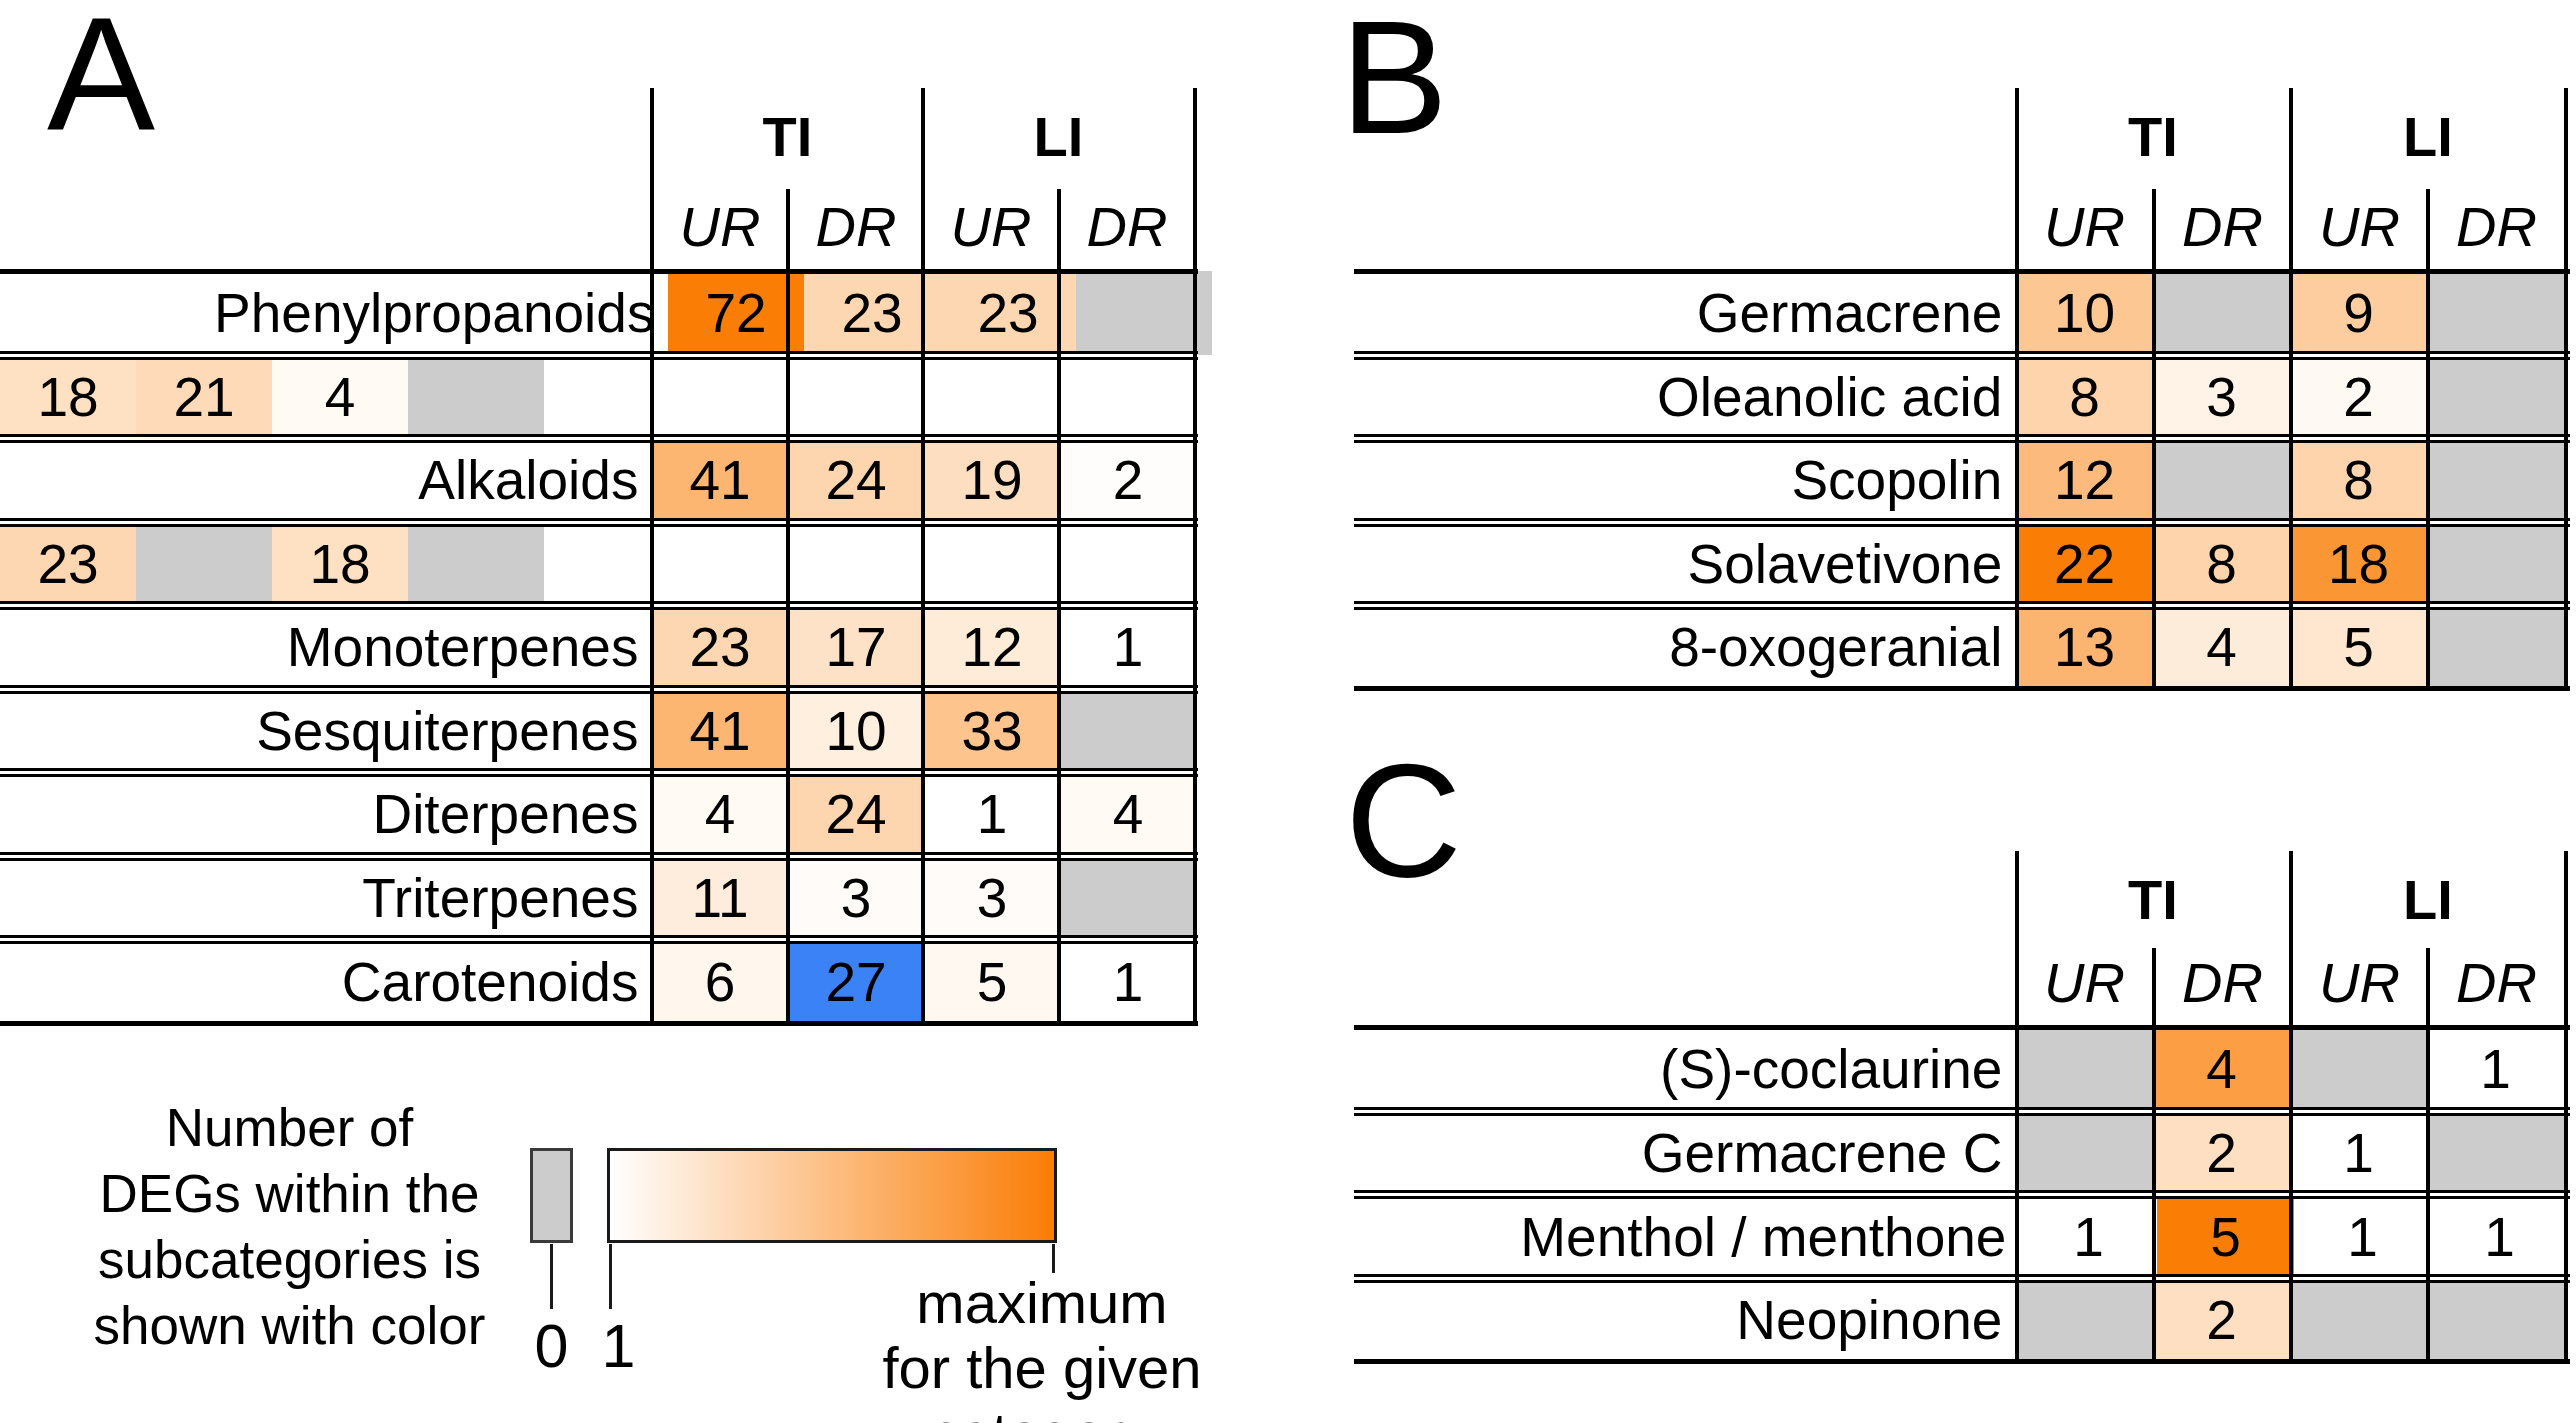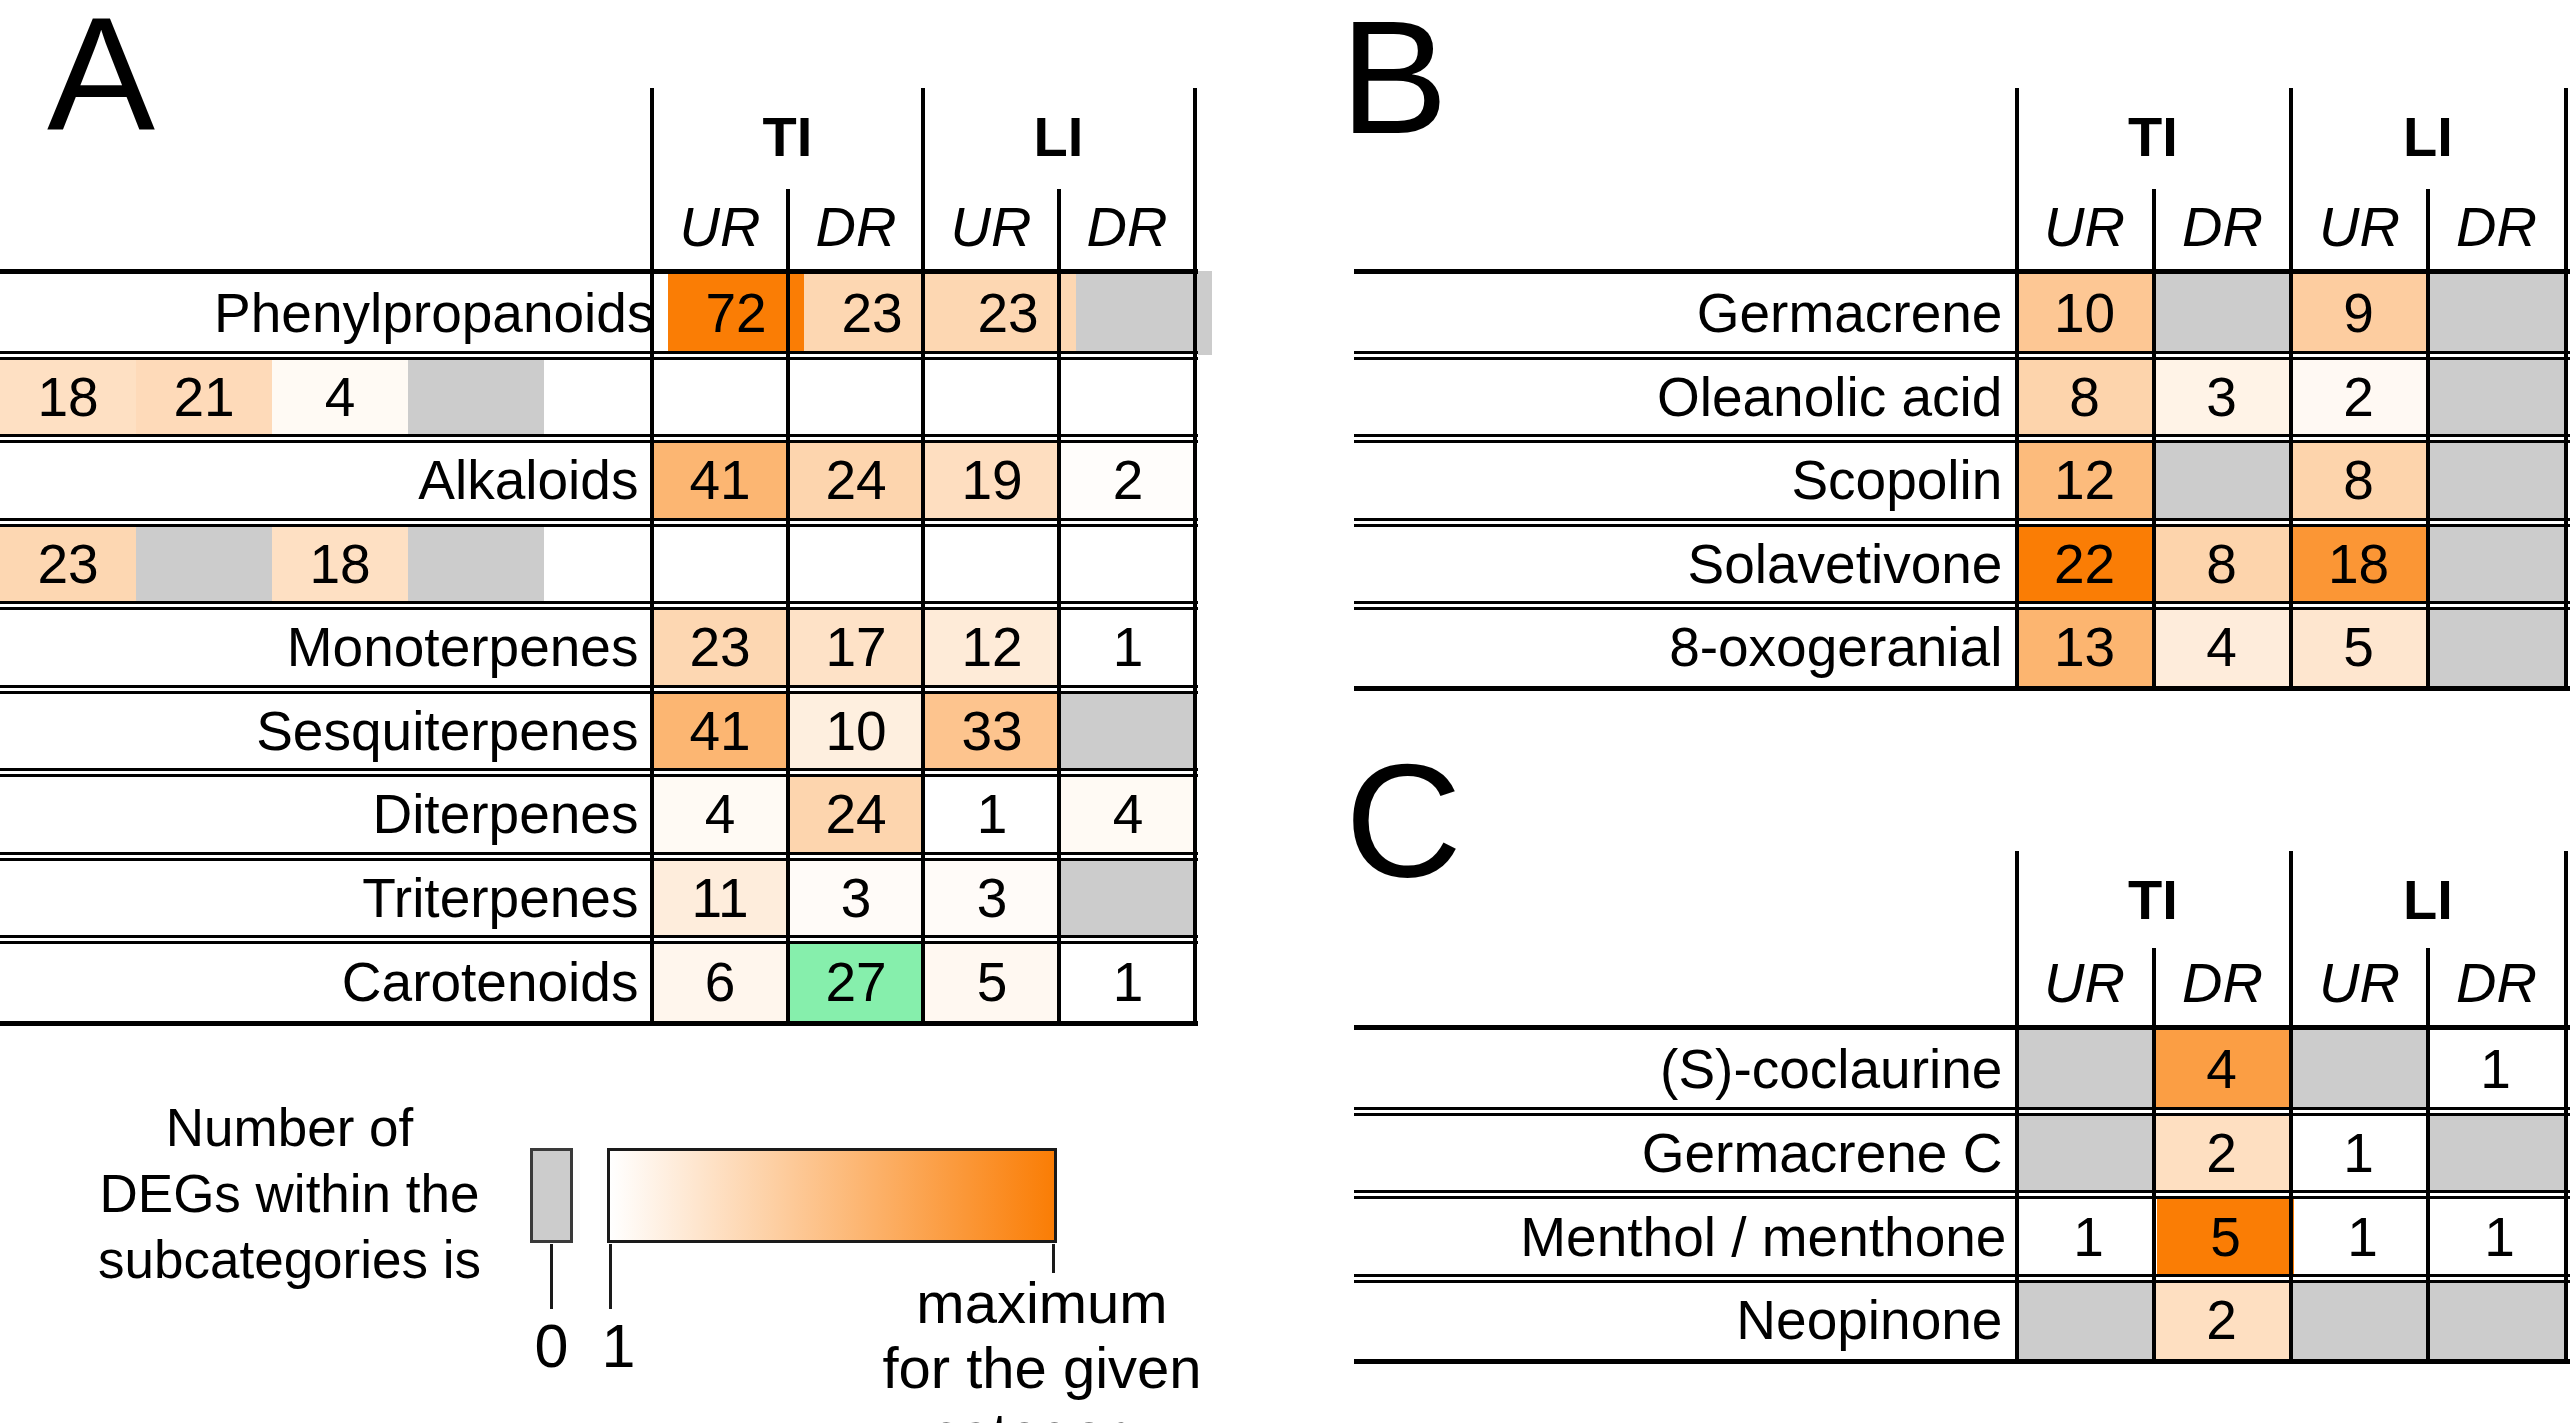--- a/index.html
+++ b/index.html
@@ -100,21 +100,21 @@
     <div class="trow" style="top: 768px; left: 0px; height: 84px;">
       <div class="rlabel" style="width: 652px; line-height: 84px;">Triterpenes</div>
       <div class="hcell" style="width: 136px; line-height: 84px; background: rgb(254, 237, 220);">11</div>
       <div class="hcell" style="width: 136px; line-height: 84px; background: rgb(255, 251, 248);">3</div>
       <div class="hcell" style="width: 136px; line-height: 84px; background: rgb(255, 251, 248);">3</div>
       <div class="hcell" style="width: 136px; line-height: 84px; background: rgb(204, 204, 204);"></div>
     </div>
     <div class="trow" style="top: 852px; left: 0px; height: 84px;">
       <div class="rlabel" style="width: 652px; line-height: 84px;">Carotenoids</div>
       <div class="hcell" style="width: 136px; line-height: 84px; background: rgb(255, 246, 237);">6</div>
-      <div class="hcell" style="width: 136px; line-height: 84px; background: #86efac;">27</div>
+      <div class="hcell" style="width: 136px; line-height: 84px; background: #3b82f6;">27</div>
       <div class="hcell" style="width: 136px; line-height: 84px; background: rgb(255, 248, 241);">5</div>
       <div class="hcell" style="width: 136px; line-height: 84px; background: rgb(255, 255, 255);">1</div>
     </div>
     <div class="hline" style="left: 0px; width: 1198px; height: 5.1px; top: 181px;"></div>
     <div class="hline dbl" style="left: 0px; width: 1198px; height: 9.4px; top: 263px;"></div>
     <div class="hline dbl" style="left: 0px; width: 1198px; height: 9.4px; top: 346px;"></div>
     <div class="hline dbl" style="left: 0px; width: 1198px; height: 9.4px; top: 430px;"></div>
     <div class="hline dbl" style="left: 0px; width: 1198px; height: 9.4px; top: 513px;"></div>
     <div class="hline dbl" style="left: 0px; width: 1198px; height: 9.4px; top: 597px;"></div>
     <div class="hline dbl" style="left: 0px; width: 1198px; height: 9.4px; top: 680px;"></div>
@@ -225,20 +225,21 @@
     <div class="vline" style="left: 798px; top: 97px; height: 413px;"></div>
     <div class="vline" style="left: 935px; top: 0px; height: 511px;"></div>
     <div class="vline" style="left: 1072px; top: 97px; height: 413px;"></div>
     <div class="vline" style="left: 1210px; top: 0px; height: 511px;"></div>
   </section>
 
 <div class="legend-desc" style="left:51px;top:1095px;width:477px;" id="legend-desc">
     <div>Number of</div>
     <div>DEGs within the</div>
     <div>subcategories is</div>
+    <div>shown with color</div>
   </div>
 
 <div class="legend-box" style="left: 530px; top: 1148px; width: 43px; height: 95px; background: rgb(204, 204, 204);" id="legend-zero-swatch"></div>
 <div class="legend-tick" style="left:550px;top:1244px;height:65px;"></div>
 <div class="legend-num" style="left:509px;top:1311px;width:85px;">0</div>
 
 <div class="legend-bar" style="left: 607px; top: 1148px; width: 450px; height: 95px; background: linear-gradient(to right, rgb(255, 255, 255), rgb(250, 125, 5));" id="legend-bar"></div>
 <div class="legend-tick" style="left:609px;top:1244px;height:65px;"></div>
 <div class="legend-num" style="left:576px;top:1311px;width:85px;">1</div>
 

